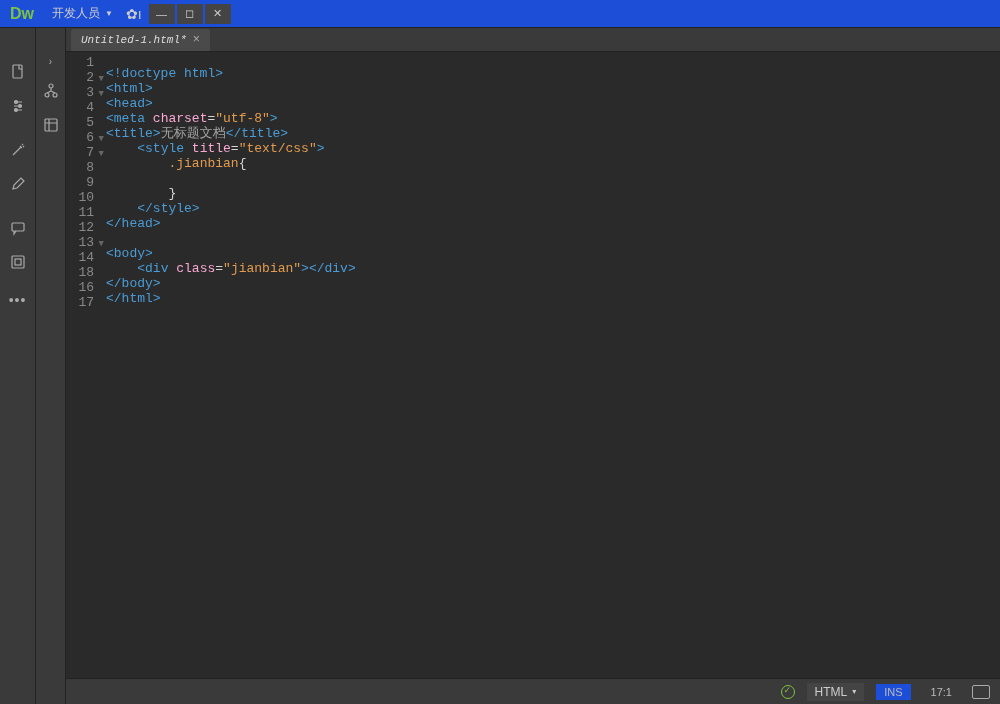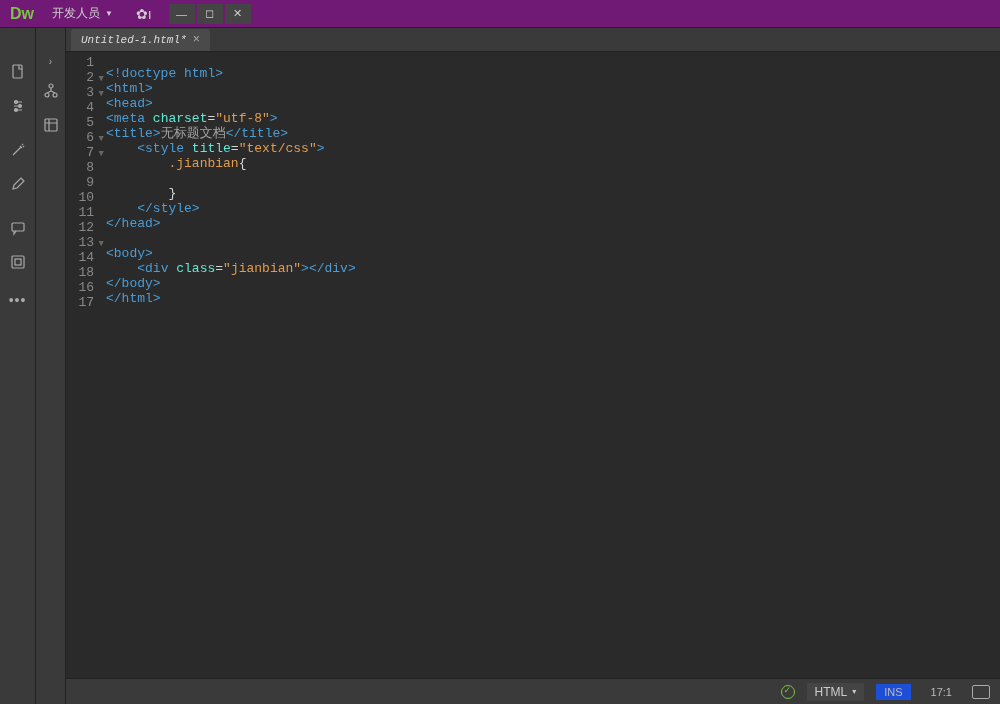--- a/index.html
+++ b/index.html
@@ -8,21 +8,21 @@
   height: 704px;
   background: #2c2c2c;
   font-family: "Segoe UI", Arial, sans-serif;
   font-size: 12px;
   color: #ccc;
   overflow: hidden;
   position: relative;
 }
 .title-bar {
   height: 28px;
-  background: #701a75;
+  background: #1d4ed8;
   display: flex;
   align-items: center;
   padding: 0 5px;
   border-bottom: 1px solid #222;
 }
 .logo {
   color: #7cc242;
   font-weight: bold;
   font-size: 16px;
   padding: 0 10px 0 5px;
@@ -33,21 +33,20 @@
 }
 .menu-item {
   padding: 0 8px;
   color: #ddd;
   cursor: pointer;
   font-size: 12px;
 }
 .right-controls {
   display: flex;
   align-items: center;
-  gap: 10px;
 }
 .developer-dropdown {
   color: #ccc;
   padding: 0 8px;
   font-size: 12px;
   display: flex;
   align-items: center;
   gap: 5px;
 }
 .settings-icon {
@@ -173,21 +172,21 @@
 .code-lines {
   flex: 1;
   padding: 14px 0;
 }
 .code-line {
   height: 15px;
   white-space: pre;
 }
 .t-bracket { color: #4a9cd6; }
 .t-tag { color: #4a9cd6; }
-.t-attr { color: #5eead4; }
+.t-attr { color: #f9a8d4; }
 .t-string { color: #e29b4e; }
 .t-text { color: #a3a3a3; }
 .t-punct { color: #d4d4d4; }
 .t-class { color: #e29b4e; }
 .status-bar {
   height: 26px;
   background: #3a3a3a;
   border-top: 1px solid #222;
   display: flex;
   align-items: center;

